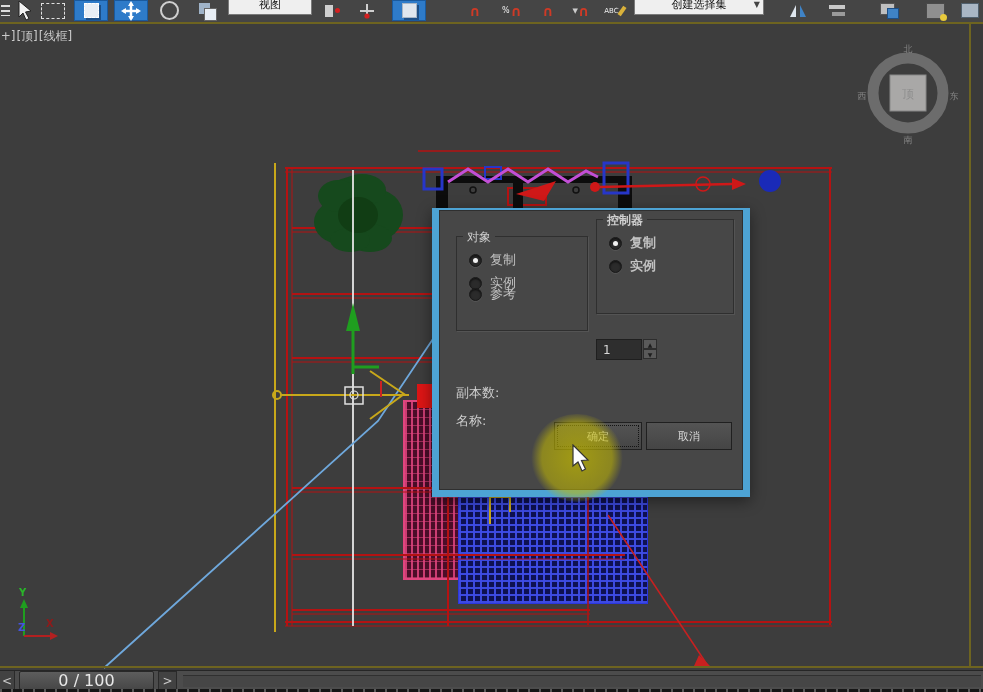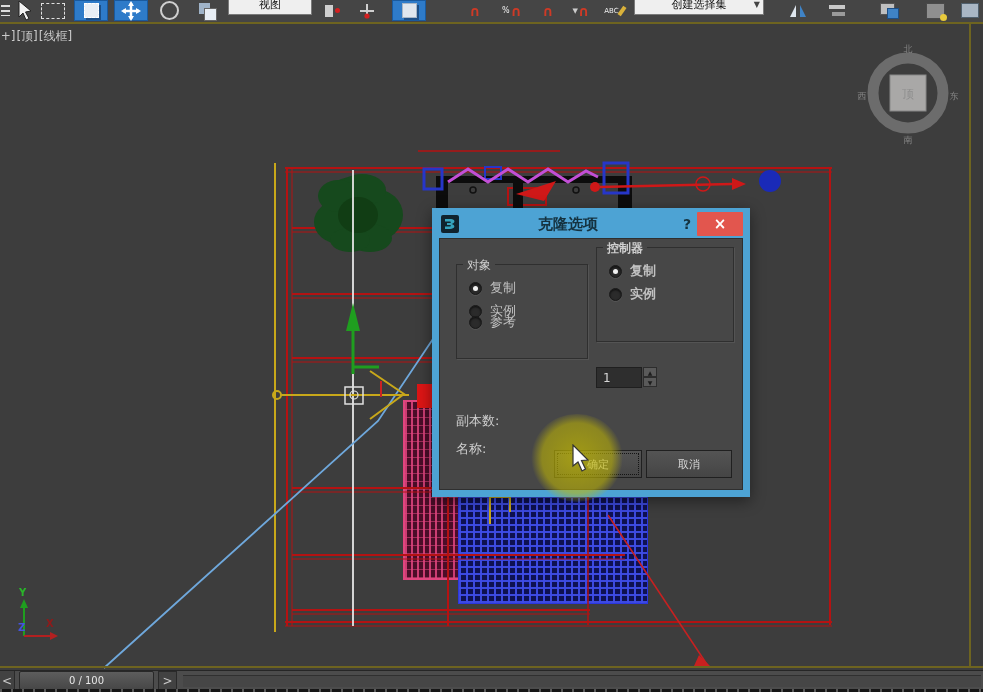--- a/index.html
+++ b/index.html
@@ -70,21 +70,21 @@
   .click-highlight{position:absolute;left:531px;top:414px;width:92px;height:88px;z-index:12;border-radius:50%;
      background:radial-gradient(circle,rgba(197,187,0,.72) 0%,rgba(197,187,0,.55) 55%,rgba(197,187,0,0) 72%);}
   .cursor{position:absolute;left:570px;top:444px;z-index:13;}
 
   
   .timeline{position:absolute;left:0;top:670px;width:983px;height:19px;background:#4c4c4c;z-index:30;
             border-top:1px solid #262626;display:flex;align-items:center;}
   .tl-btn{width:14px;height:19px;background:#424242;border-right:1px solid #2a2a2a;color:#c9c9c9;
           font-size:12px;display:flex;align-items:center;justify-content:center;cursor:pointer;}
   .tl-slider{width:133px;height:17px;margin-left:4px;background:linear-gradient(#5d5d5d,#474747);
-             border:1px solid #282828;border-radius:2px;color:#e8e8e8;font-size:10px;
+             border:1px solid #282828;border-radius:2px;color:#e8e8e8;font-size:16px;
              display:flex;align-items:center;justify-content:center;cursor:grab;}
   .tl-next{width:17px;height:17px;margin-left:4px;background:#424242;border:1px solid #2a2a2a;color:#c9c9c9;
            font-size:12px;display:flex;align-items:center;justify-content:center;cursor:pointer;}
   .tl-track{flex:1;height:11px;margin:0 2px 0 6px;background:#464646;border-top:1px solid #303030;}
   .trackbar{position:absolute;left:0;top:689px;width:983px;height:3px;z-index:30;background:#161616;
             background-image:repeating-linear-gradient(90deg,#5a5a5a 0 2px,transparent 2px 11px);}
 </style>
 </head>
 <body>
 
@@ -311,31 +311,20 @@
       <rect x="-18" y="-18" width="36" height="36" fill="#b3b2b0" opacity="0.92" stroke="#8d8d8d"></rect>
       <text x="0" y="5" text-anchor="middle" font-size="12" fill="#8a8a8a" opacity="0.85">顶</text>
       <text x="0" y="-41" text-anchor="middle" font-size="9" fill="#9d9d9d" opacity="0.75">北</text>
       <text x="0" y="50" text-anchor="middle" font-size="9" fill="#9d9d9d" opacity="0.75">南</text>
       <text x="-46" y="6" text-anchor="middle" font-size="9" fill="#9d9d9d" opacity="0.75">西</text>
       <text x="46" y="6" text-anchor="middle" font-size="9" fill="#9d9d9d" opacity="0.75">东</text>
     </g>
   </svg>
 
   <div class="dialog">
-    <div class="titlebar">
-      <svg class="dlg-logo" viewBox="0 0 18 18">
-        <rect width="18" height="18" rx="2" fill="#10232e"></rect>
-        <path d="M4,4 L10,4 C14,4 15,8 10.5,9 C15,10 14,14 9,14 L4,14 L4,11.5 L8.5,11.5 C10.5,11.5 10.5,10 8.5,10 L6,10 L6,8 L8.5,8 C10.5,8 10.5,6.5 8.5,6.5 L4,6.5 Z" fill="#35a3bd"></path>
-      </svg>
-      <div class="dlg-title">克隆选项</div>
-      <div class="dlg-help">?</div>
-      <div class="dlg-close">
-        <span>×</span>
-      </div>
-    </div>
     <div class="dlg-body">
 
       <div class="groupbox" style="left:16px;top:25px;width:130px;height:93px;">
         <div class="grouplabel">对象</div>
         <div class="radio-row" style="top:13px;">
           <span class="radio selected">
               <span class="dot"></span>
             </span>
           <span class="radio-label">复制</span>
         </div>

